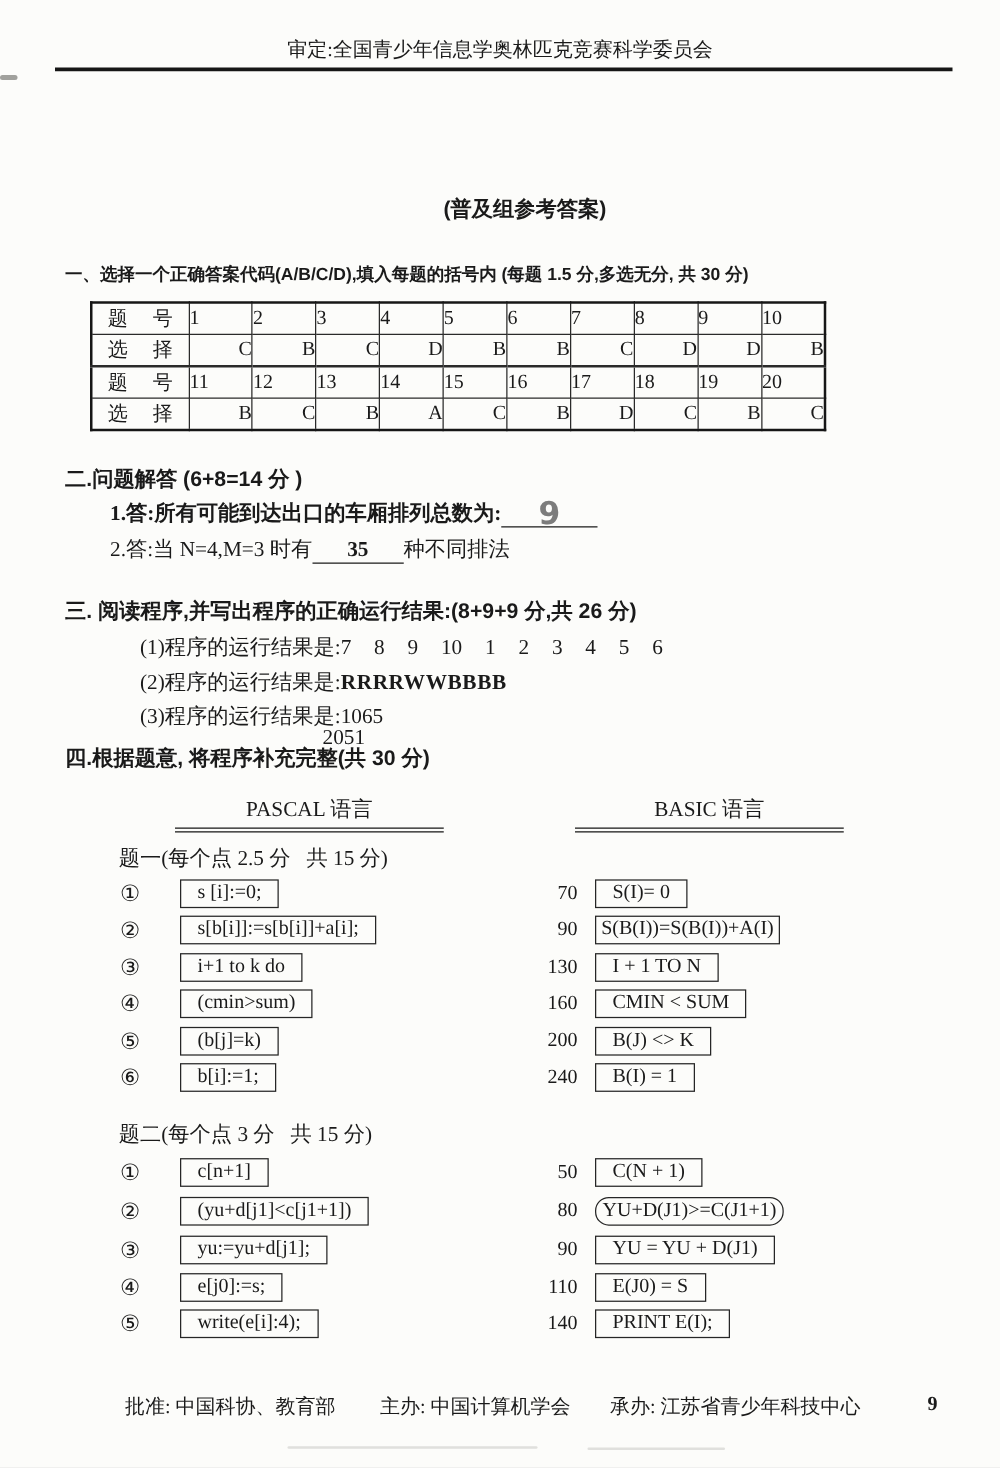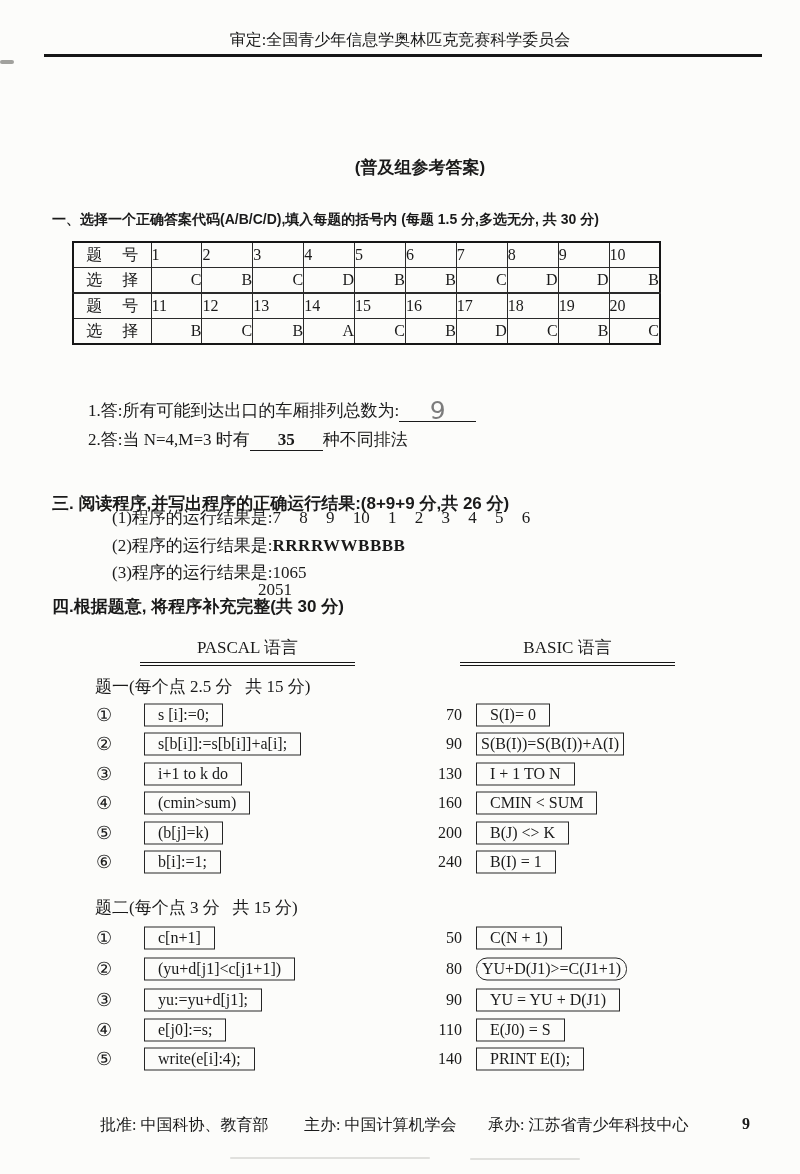--- a/index.html
+++ b/index.html
@@ -116,28 +116,29 @@
       <td class="choice">C</td>
       <td class="choice">B</td>
       <td class="choice">D</td>
       <td class="choice">C</td>
       <td class="choice">B</td>
       <td class="choice">C</td>
     </tr>
   </tbody>
     </table>
 
-  <div class="abs body17" style="left:88px;top:399px;">
+  <div class="abs hd" style="left:52px;top:372px;font-size:17px;">二.问题解答 (6+8=14 分 )</div>
+  <div class="abs body17" style="left:88px;top:399px;font-weight:bold;">
     <span>1.答:所有可能到达出口的车厢排列总数为:</span><span class="blank" style="width:77px;"><span class="hand">9</span></span>
   </div>
   <div class="abs body17" style="left:88px;top:428px;">
     <span>2.答:当 N=4,M=3 时有</span><span class="blank" style="width:73px;font-weight:bold;">35</span><span>种不同排法</span>
   </div>
 
-  <div class="abs hd" style="left:52px;top:492px;font-size:17px;">三. 阅读程序,并写出程序的正确运行结果:(8+9+9 分,共 26 分)</div>
+  <div class="abs hd" style="left:52px;top:477px;font-size:17px;">三. 阅读程序,并写出程序的正确运行结果:(8+9+9 分,共 26 分)</div>
   <div class="abs body17" style="left:112px;top:506px;">
     <span>(1)程序的运行结果是:</span><span style="word-spacing:14px;">7 8 9 10 1 2 3 4 5 6</span>
   </div>
   <div class="abs body17" style="left:112px;top:534px;">
     <span>(2)程序的运行结果是:</span><span style="font-weight:bold;letter-spacing:.5px;">RRRRWWBBBB</span>
   </div>
   <div class="abs body17" style="left:112px;top:561px;">
     <span>(3)程序的运行结果是:</span><span>1065</span>
   </div>
   <div class="abs body17" style="left:258px;top:580px;">2051</div>

